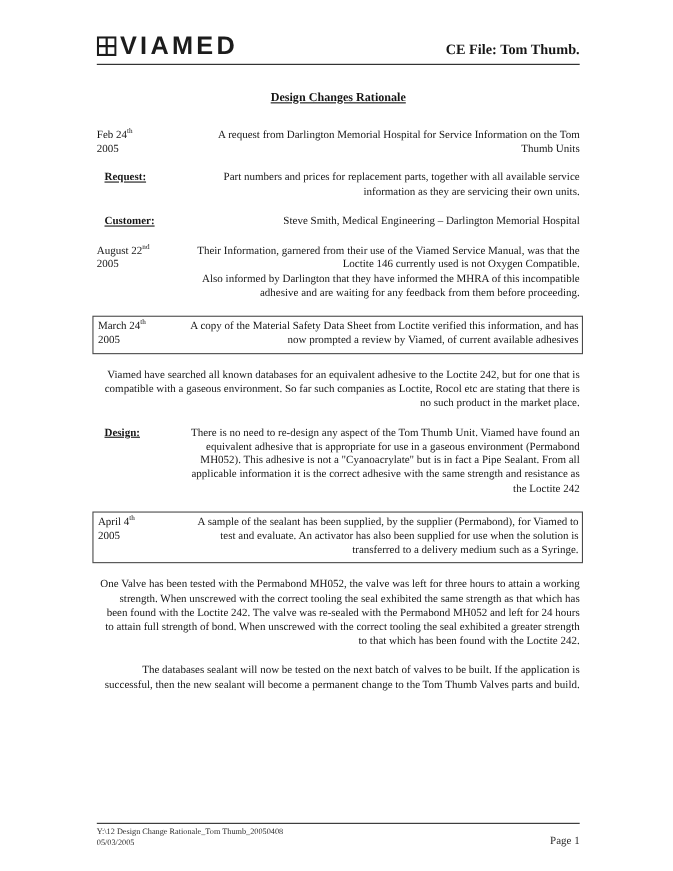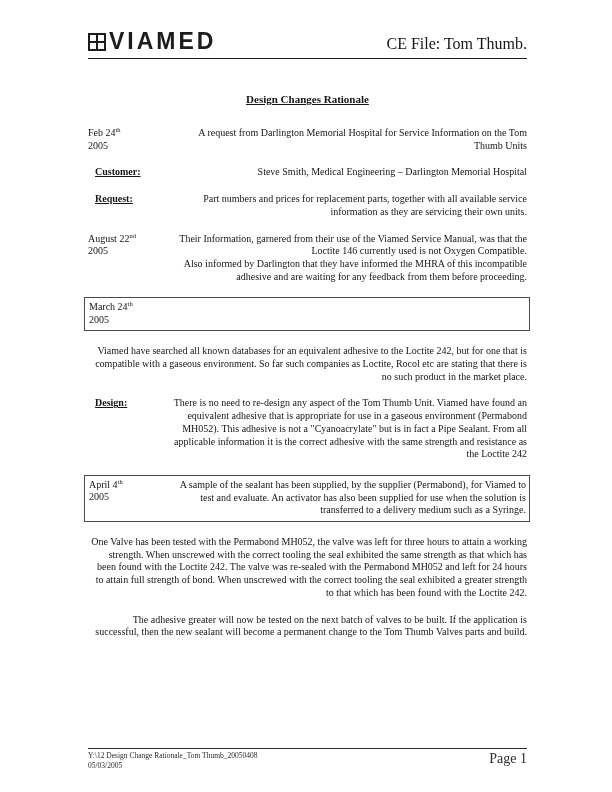--- a/index.html
+++ b/index.html
@@ -31,32 +31,32 @@
   }
   .logo-icon { display: inline-block; line-height: 0; }
   .logo-text {
     font-family: "Liberation Sans", sans-serif;
     font-weight: 700;
     font-size: 23px;
     letter-spacing: 3px;
     color: #1c1c1c;
   }
   .ce-file {
-    font-size: 16px;
-    font-weight: 400;
+    font-size: 13px;
+    font-weight: 700;
     padding-bottom: 2px;
   }
   .header-rule {
     border: 0;
     border-top: 1.5px solid #1c1c1c;
     margin-top: 3px;
   }
   
   .doc-title {
-    margin-top: 34px;
+    margin-top: 24px;
     text-align: center;
     font-size: 11px;
     font-weight: 700;
     text-decoration: underline;
   }
   
   .entries { margin-top: 22px; }
   .row {
     display: flex;
     margin-bottom: 14px;
@@ -98,23 +98,24 @@
     bottom: 22px;
   }
   .footer-rule {
     border: 0;
     border-top: 1px solid #2a2a2a;
     margin-bottom: 2px;
   }
   .footer-row {
     display: flex;
     justify-content: space-between;
+    align-items: flex-end;
   }
   .footer-left { font-size: 7.5px; line-height: 9.5px; color: #2c2c2c; }
-  .footer-page { font-size: 14px; color: #2c2c2c; }
+  .footer-page { font-size: 10px; color: #2c2c2c; }
 </style>
 </head>
 <body>
 
 <div class="page">
 
   <div class="logo-row">
     <div class="logo">
       <span class="logo-icon">
         <svg width="18" height="18" viewBox="0 0 18 18">
@@ -136,46 +137,47 @@
     <div class="row">
       <div class="cell-label date">
         <span>Feb 24</span><sup>th</sup><br>
         <span>2005</span>
       </div>
       <div class="cell-text">A request from Darlington Memorial Hospital for Service Information on the Tom Thumb Units</div>
     </div>
 
     <div class="row">
       <div class="cell-label heading">
+        <span class="hd">Request:</span>
+      </div>
+      <div class="cell-text">Part numbers and prices for replacement parts, together with all available service information as they are servicing their own units.</div>
+    </div>
+
+    <div class="row">
+      <div class="cell-label heading">
         <span class="hd">Customer:</span>
       </div>
       <div class="cell-text">Steve Smith, Medical Engineering – Darlington Memorial Hospital</div>
-    </div>
-
-    <div class="row">
-      <div class="cell-label heading">
-        <span class="hd">Request:</span>
-      </div>
-      <div class="cell-text">Part numbers and prices for replacement parts, together with all available service information as they are servicing their own units.</div>
     </div>
 
     <div class="row">
       <div class="cell-label date">
         <span>August 22</span><sup>nd</sup><br>
         <span>2005</span>
       </div>
       <div class="cell-text">Their Information, garnered from their use of the Viamed Service Manual, was that the Loctite 146 currently used is not Oxygen Compatible.
 Also informed by Darlington that they have informed the MHRA of this incompatible adhesive and are waiting for any feedback from them before proceeding.</div>
     </div>
 
     <div class="row boxed">
       <div class="cell-label date">
         <span>March 24</span><sup>th</sup><br>
         <span>2005</span>
       </div>
+      <div class="cell-text">A copy of the Material Safety Data Sheet from Loctite verified this information, and has now prompted a review by Viamed, of current available adhesives</div>
     </div>
 
     <div class="row">
       <div class="cell-text">Viamed have searched all known databases for an equivalent adhesive to the Loctite 242, but for one that is compatible with a gaseous environment. So far such companies as Loctite, Rocol etc are stating that there is no such product in the market place.</div>
     </div>
 
     <div class="row">
       <div class="cell-label heading">
         <span class="hd">Design:</span>
       </div>
@@ -188,21 +190,21 @@
         <span>2005</span>
       </div>
       <div class="cell-text">A sample of the sealant has been supplied, by the supplier (Permabond), for Viamed to test and evaluate. An activator has also been supplied for use when the solution is transferred to a delivery medium such as a Syringe.</div>
     </div>
 
     <div class="row">
       <div class="cell-text">One Valve has been tested with the Permabond MH052, the valve was left for three hours to attain a working strength. When unscrewed with the correct tooling the seal exhibited the same strength as that which has been found with the Loctite 242. The valve was re-sealed with the Permabond MH052 and left for 24 hours to attain full strength of bond. When unscrewed with the correct tooling the seal exhibited a greater strength to that which has been found with the Loctite 242.</div>
     </div>
 
     <div class="row">
-      <div class="cell-text">The adhesive greater will now be tested on the next batch of valves to be built. If the application is successful, then the new sealant will become a permanent change to the Tom Thumb Valves parts and build.</div>
+      <div class="cell-text">The databases sealant will now be tested on the next batch of valves to be built. If the application is successful, then the new sealant will become a permanent change to the Tom Thumb Valves parts and build.</div>
     </div>
 
   </div>
 
   <div class="footer">
     <hr class="footer-rule">
     <div class="footer-row">
       <div class="footer-left">
         <div>Y:\12 Design Change Rationale_Tom Thumb_20050408</div>
         <div>05/03/2005</div>

